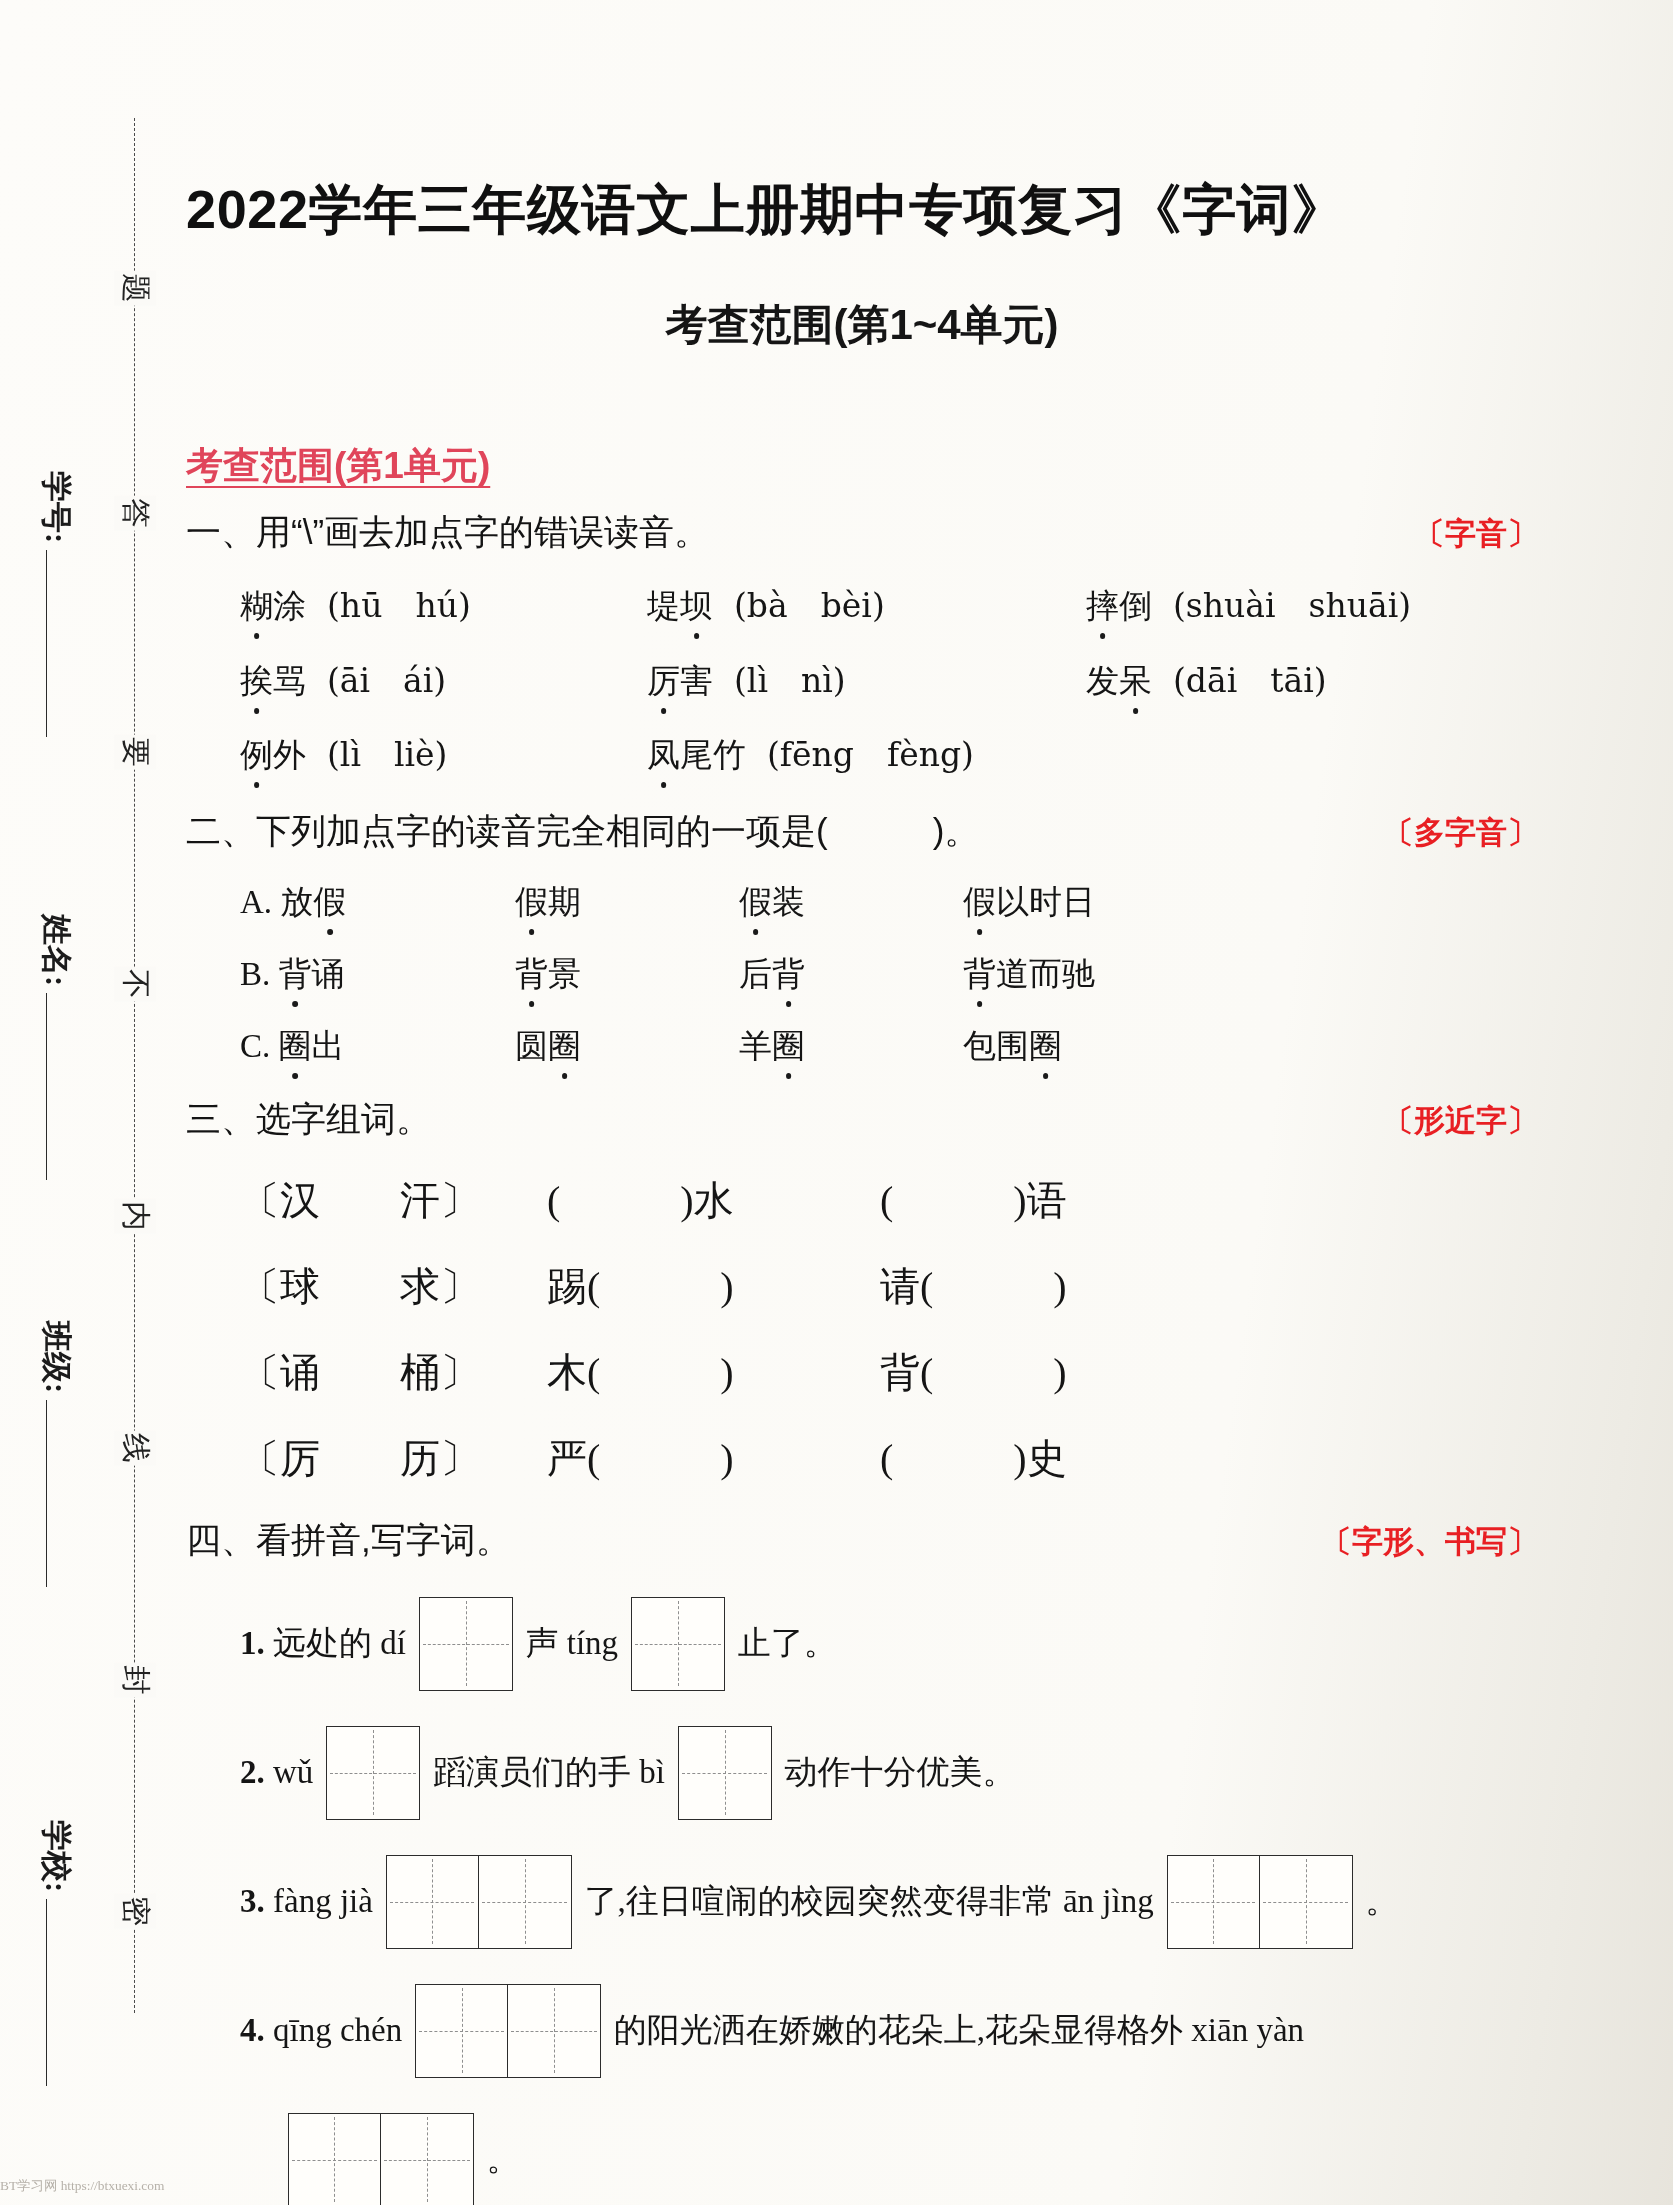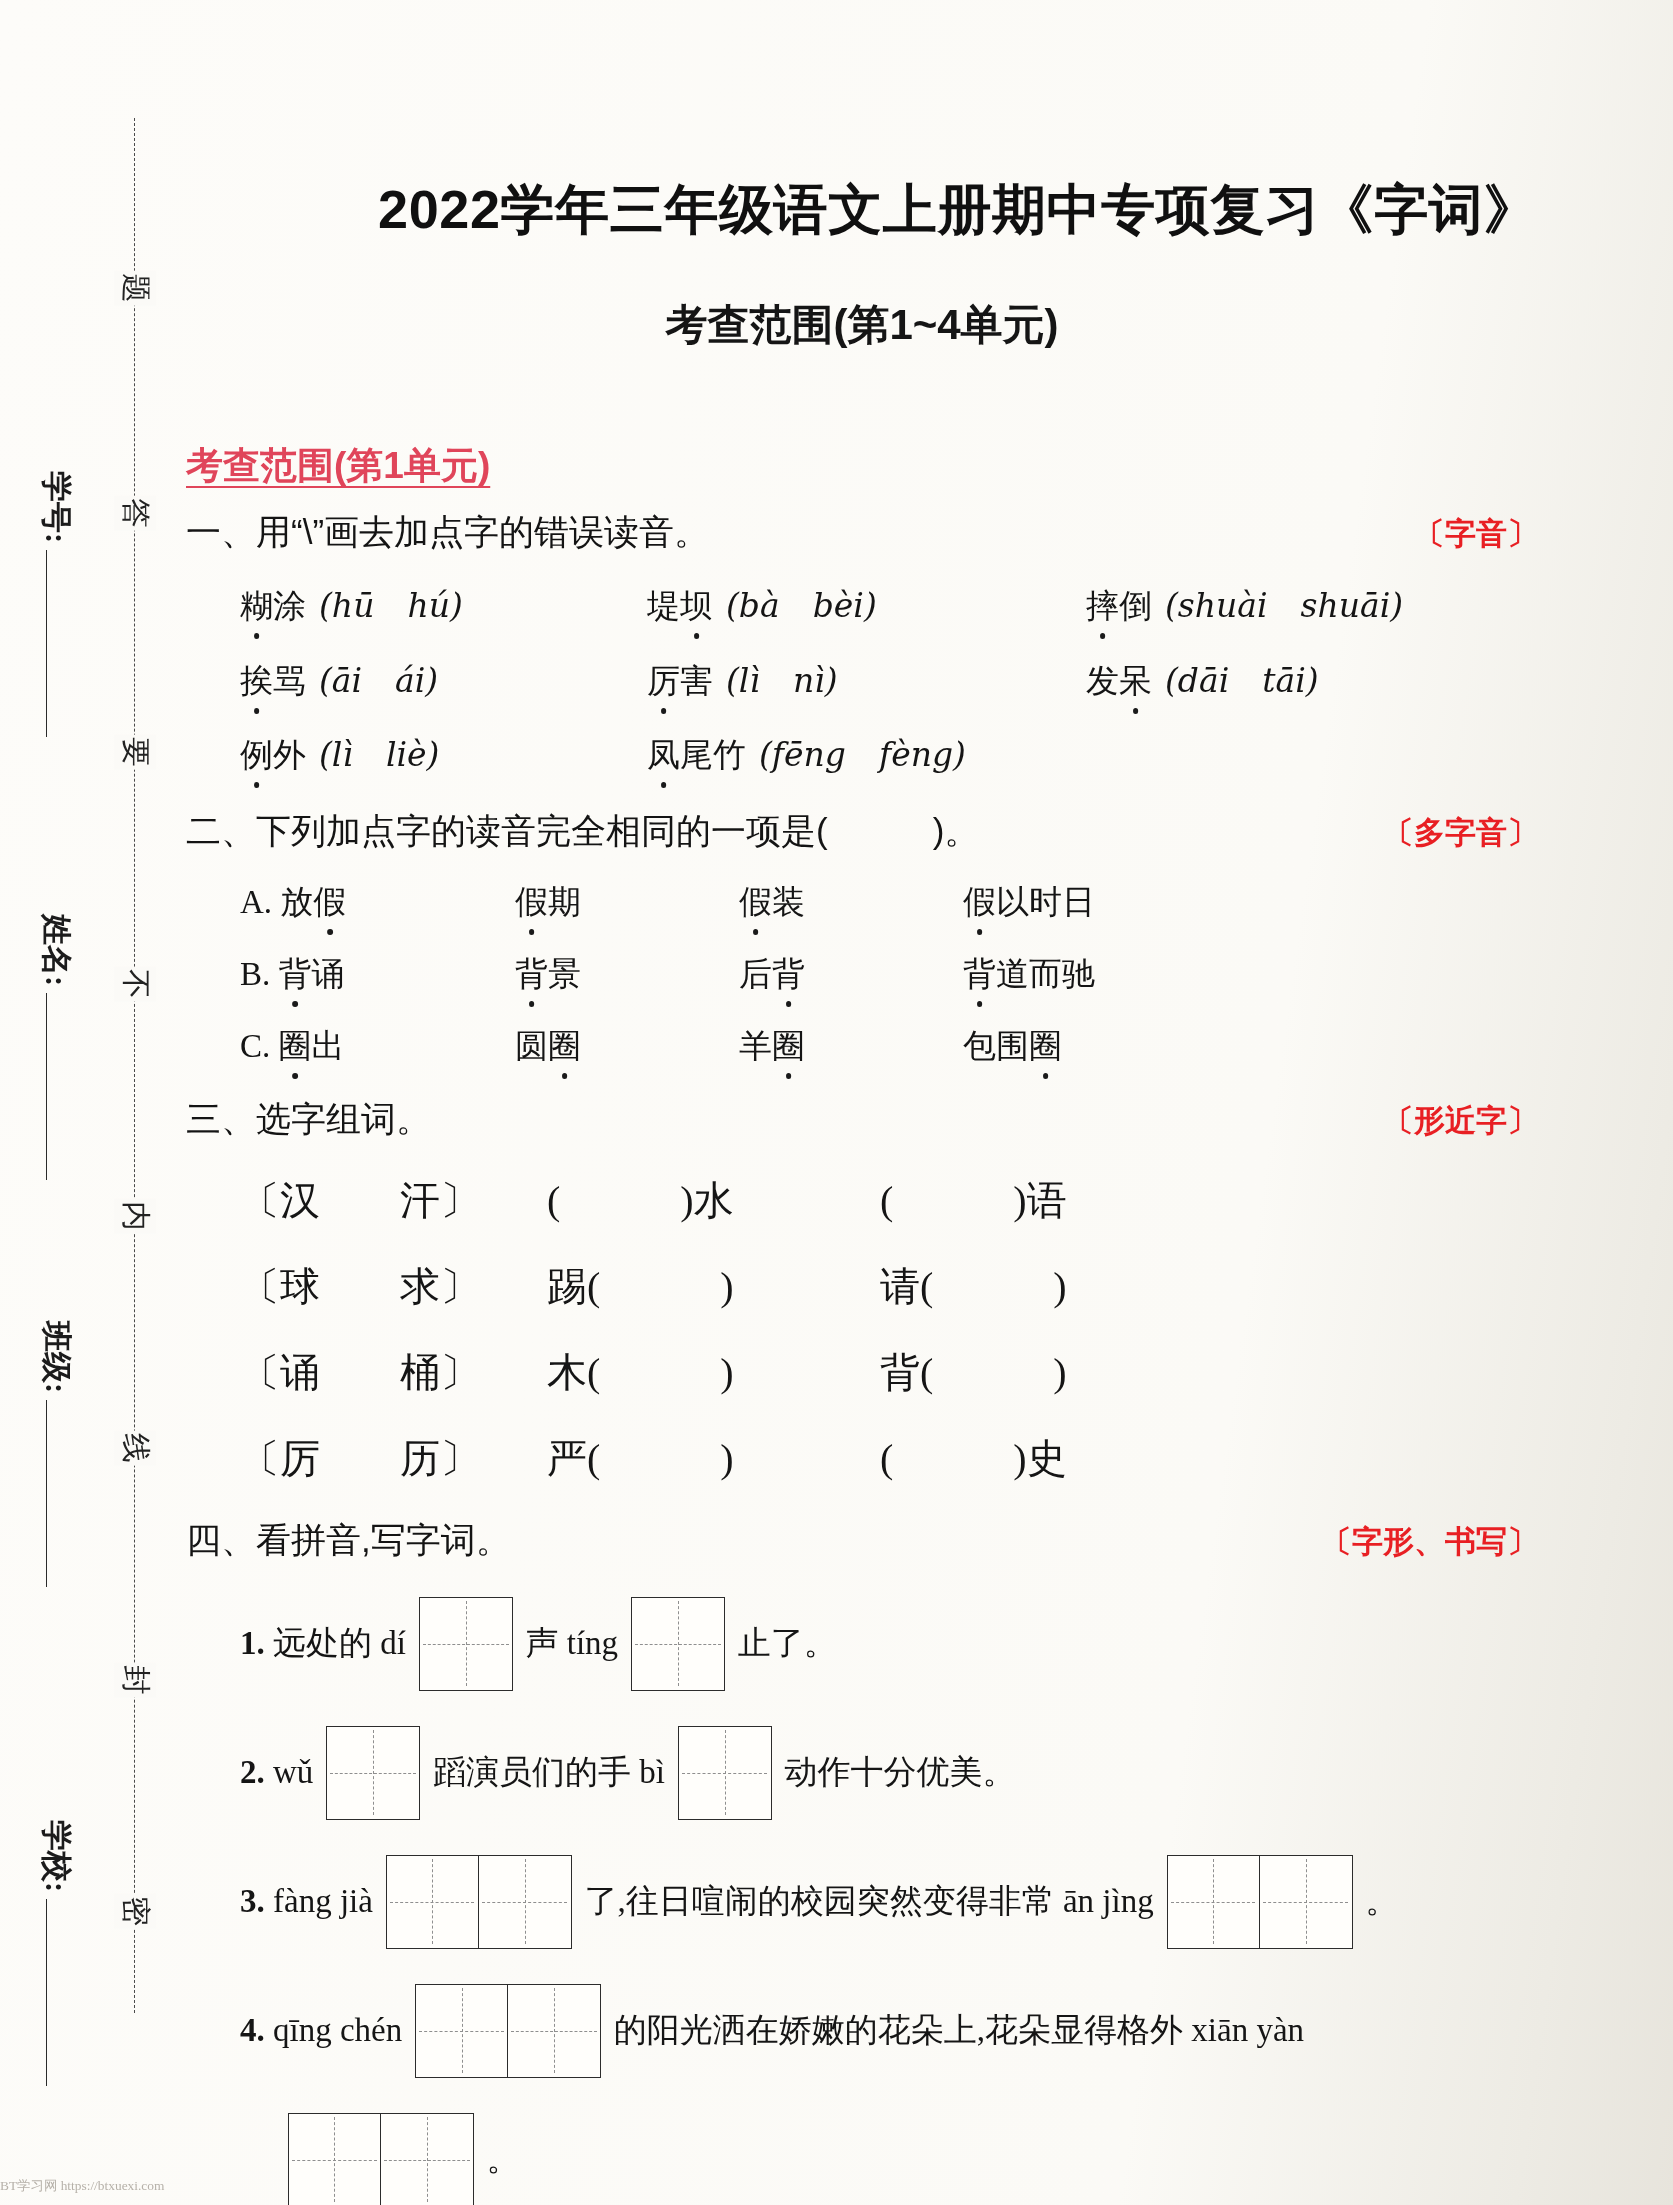--- a/index.html
+++ b/index.html
@@ -25,21 +25,21 @@
   }
   .field {
     position:absolute; left:77px; white-space:nowrap;
     transform-origin:0 0; transform:rotate(90deg);
     font-size:31px; font-weight:bold; color:#1c1c1c;
   }
   .field-line { display:inline-block; width:187px; border-bottom:1.9px solid #2b2b2b; height:0.85em; margin-left:6.4px; }
 
   
   .content { position:absolute; left:186px; top:0; width:1352px; }
-  .title { margin-top:174px; font-size:54px; font-weight:bold; text-align:right; letter-spacing:0.6px;
+  .title { margin-top:174px; font-size:54px; font-weight:bold; text-align:left; letter-spacing:0.6px;
            font-family:"Liberation Sans", sans-serif; color:#101010; }
   .subtitle { margin-top:50px; font-size:42px; font-weight:bold; text-align:center;
            font-family:"Liberation Sans", sans-serif; }
   .section-header { margin-top:88px; font-size:37px; font-weight:bold; color:#e0455a;
            text-decoration:underline; text-decoration-thickness:1.9px; text-underline-offset:7.7px;
            font-family:"Liberation Sans", sans-serif; }
 
   .q-head { display:flex; justify-content:space-between; align-items:baseline; }
   .q-title { font-weight:normal; font-size:35px; font-family:"Liberation Sans", sans-serif; color:#141414; }
   .tag { color:#e81f23; font-size:31px; font-weight:bold; white-space:nowrap; }
@@ -65,21 +65,21 @@
   .q4-cont { margin-left:35px; }
   .q4-text { white-space:pre; }
   .q4-num { font-weight:bold; white-space:pre; }
 
   .word { white-space:nowrap; }
   .ch { position:relative; display:inline-block; }
   .ch.dot::after {
     content:''; position:absolute; bottom:-10.2px; left:50%; transform:translateX(-50%);
     width:5.8px; height:5.8px; background:#1a1a1a; border-radius:50%;
   }
-  .pinyin { font-family:"DejaVu Serif", serif; margin-left:13px;font-style:italic; }
+  .pinyin { font-family:"DejaVu Serif", serif; margin-left:21px; }
 
   .box-group { display:inline-flex; border:1.9px solid #2c2c2c; margin:0 12.8px; background:#fffefb; flex:0 0 auto; }
   .box-cell { width:92px; height:92px; position:relative; border-right:1.9px solid #2c2c2c; }
   .box-cell:last-child { border-right:none; }
   .box-cell::before { content:''; position:absolute; left:3.2px; right:3.2px; top:50%; border-top:1.3px dashed #8f8f8f; }
   .box-cell::after  { content:''; position:absolute; top:3.2px; bottom:3.2px; left:50%; border-left:1.3px dashed #8f8f8f; }
 
   .footer { position:absolute; bottom:37px; left:0; width:100%; text-align:center;
             font-size:29.5px; font-weight:bold; color:#131313; }
   .watermark { position:absolute; bottom:10.2px; left:0; width:100%; 

